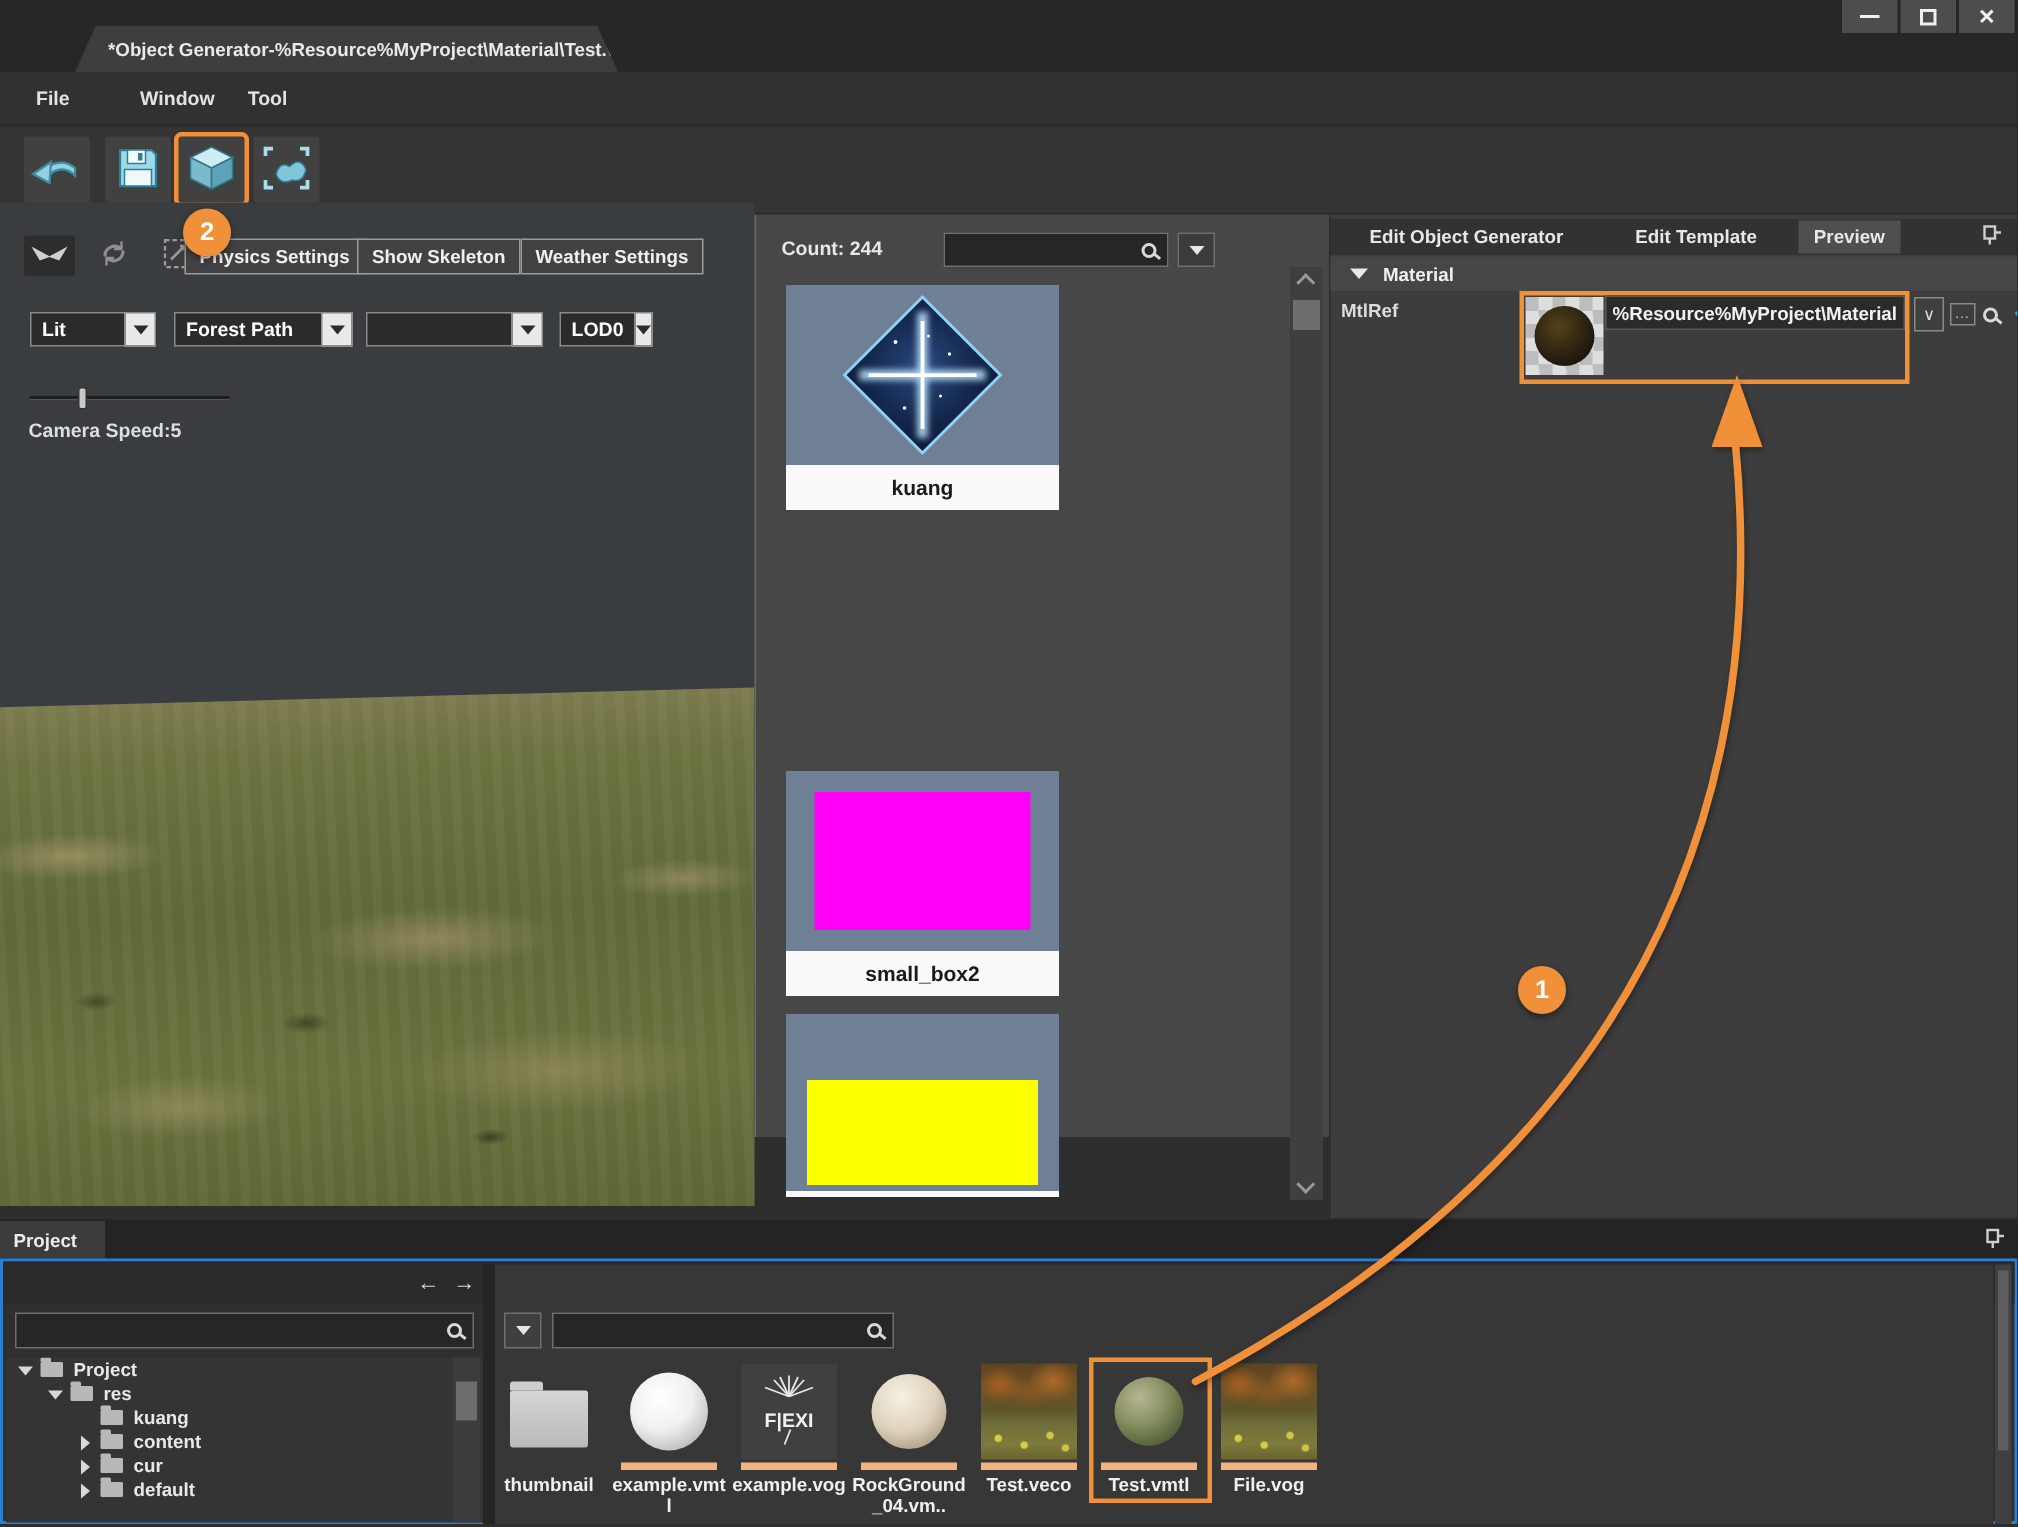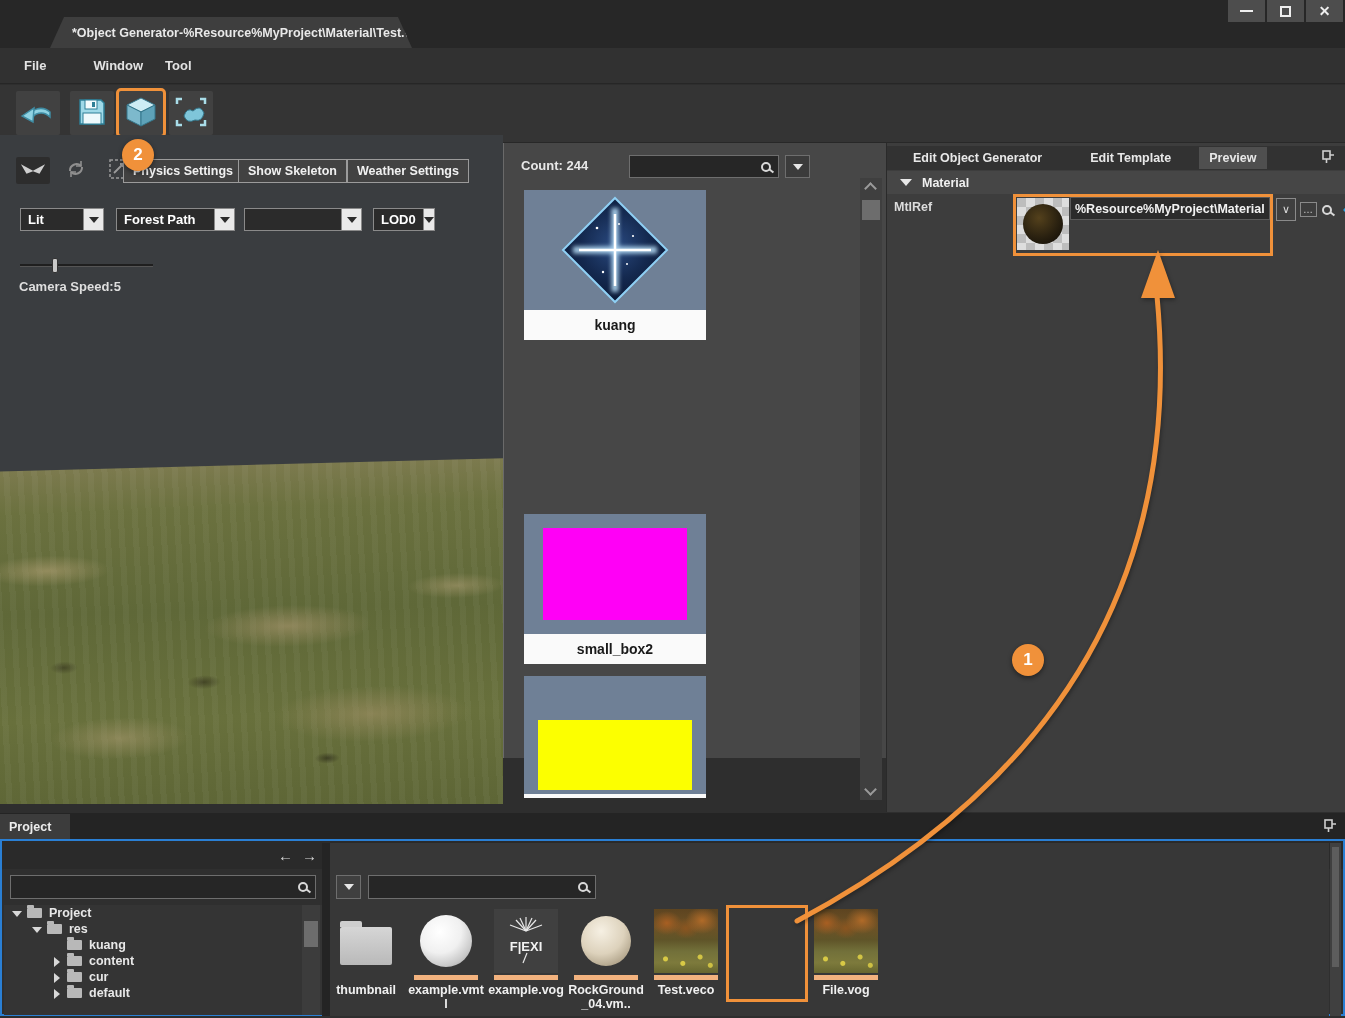--- a/index.html
+++ b/index.html
@@ -530,20 +530,27 @@
         <div class="file-underline"></div>
         <div class="file-label">RockGround_04.vm..</div>
       </div>
 
       <div class="file-item" style="left:324px">
         <div class="file-thumb t-forest"></div>
         <div class="file-underline"></div>
         <div class="file-label">Test.veco</div>
       </div>
 
+      <div class="file-item" style="left:404px">
+        <div class="file-thumb">
+            <div class="sphere sph-moss"></div>
+          </div>
+        <div class="file-underline"></div>
+        <div class="file-label">Test.vmtl</div>
+      </div>
 
       <div class="file-item" style="left:484px">
         <div class="file-thumb t-forest"></div>
         <div class="file-underline"></div>
         <div class="file-label">File.vog</div>
       </div>
 
       <div class="file-hl" style="left:396px"></div>
     </div>
 

